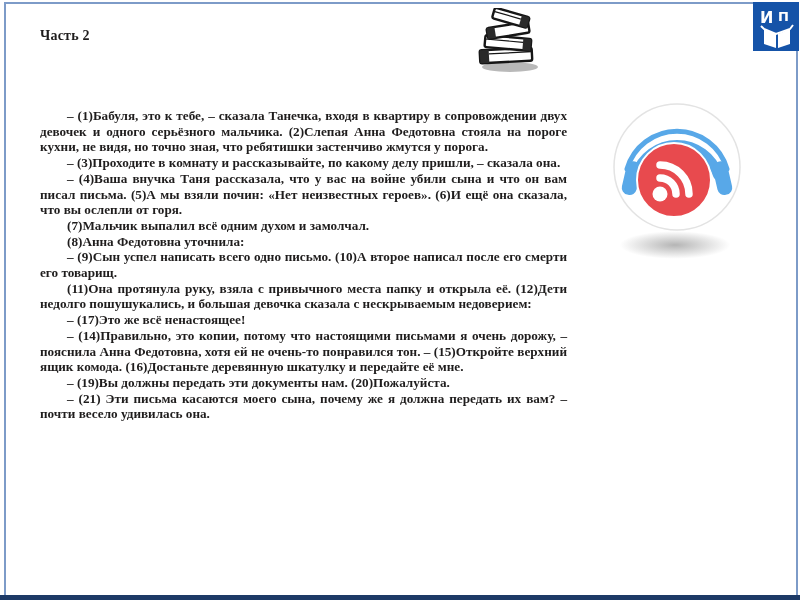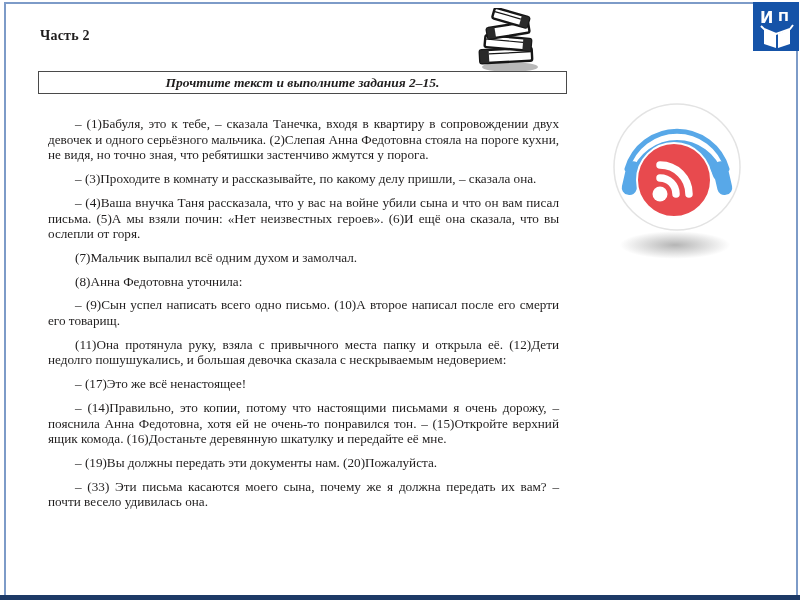--- a/index.html
+++ b/index.html
@@ -14,21 +14,21 @@
   .part-title{position:absolute;left:40px;top:28px;width:420px;text-align:left;
               font-weight:bold;font-size:14px;letter-spacing:.2px;}
   .books{position:absolute;left:472px;top:8px;width:72px;height:66px;}
   
   .instruction-box{position:absolute;left:38px;top:71px;width:527px;height:21px;
                    border:1px solid #4a4a4a;display:flex;align-items:center;justify-content:center;
                    font-weight:bold;font-style:italic;font-size:13.5px;}
   
   .text-block{position:absolute;left:40px;top:108px;width:527px;font-size:13.2px;
               line-height:15.7px;text-align:justify;}
-  .text-block p{margin:8px;text-indent:27px;}
+  .text-block p{margin:0;text-indent:27px;font-weight:bold;}
   
   .audio-wrap{position:absolute;left:611px;top:101px;width:132px;height:132px;}
   .audio-shadow{position:absolute;left:615px;top:230px;width:120px;height:30px;
                 background:radial-gradient(ellipse at center, rgba(60,60,60,.38) 0%, rgba(60,60,60,0) 65%);}
   
   .logo{position:absolute;right:1px;top:2px;width:46px;height:49px;}
 </style>
 </head>
 <body>
 
@@ -59,36 +59,33 @@
         <rect x="15" y="17" width="8" height="11" fill="#2a2a2a"></rect>
       </g>
       <g transform="rotate(16 38 9)">
         <rect x="21" y="4" width="36" height="11" rx="2" fill="#ffffff" stroke="#161616" stroke-width="2.4"></rect>
         <rect x="49" y="4" width="8" height="11" fill="#2a2a2a"></rect>
         <line x1="21" y1="8" x2="49" y2="8" stroke="#161616" stroke-width="1.2"></line>
       </g>
     </svg>
   </div>
 
-  <div class="instruction-box">
-    <span>Прочтите текст и выполните задания 2–15.</span>
-  </div>
 
   <div class="text-block">
     <p>– (1)Бабуля, это к тебе, – сказала Танечка, входя в квартиру в сопровождении двух девочек и одного серьёзного мальчика. (2)Слепая Анна Федотовна стояла на пороге кухни, не видя, но точно зная, что ребятишки застенчиво жмутся у порога.</p>
     <p>– (3)Проходите в комнату и рассказывайте, по какому делу пришли, – сказала она.</p>
     <p>– (4)Ваша внучка Таня рассказала, что у вас на войне убили сына и что он вам писал письма. (5)А мы взяли почин: «Нет неизвестных героев». (6)И ещё она сказала, что вы ослепли от горя.</p>
     <p>(7)Мальчик выпалил всё одним духом и замолчал.</p>
     <p>(8)Анна Федотовна уточнила:</p>
     <p>– (9)Сын успел написать всего одно письмо. (10)А второе написал после его смерти его товарищ.</p>
     <p>(11)Она протянула руку, взяла с привычного места папку и открыла её. (12)Дети недолго пошушукались, и большая девочка сказала с нескрываемым недоверием:</p>
     <p>– (17)Это же всё ненастоящее!</p>
     <p>– (14)Правильно, это копии, потому что настоящими письмами я очень дорожу, – пояснила Анна Федотовна, хотя ей не очень-то понравился тон. – (15)Откройте верхний ящик комода. (16)Достаньте деревянную шкатулку и передайте её мне.</p>
     <p>– (19)Вы должны передать эти документы нам. (20)Пожалуйста.</p>
-    <p>– (33) Эти письма касаются моего сына, почему же я должна передать их вам? – почти весело удивилась она.</p>
+    <p>– (21) Эти письма касаются моего сына, почему же я должна передать их вам? – почти весело удивилась она.</p>
   </div>
 
   <div class="audio-shadow"></div>
   <div class="audio-wrap">
     <svg viewBox="0 0 132 132" width="132" height="132">
       <circle cx="66" cy="66" r="63" fill="#ffffff" stroke="#e3e3e3" stroke-width="1.5"></circle>
       <g>
         <path d="M16,68 A52,52 0 0 1 116,68" fill="none" stroke="#58a8e8" stroke-width="5" stroke-linecap="round"></path>
         <path d="M25,74 A43,43 0 0 1 107,74" fill="none" stroke="#58a8e8" stroke-width="10" stroke-linecap="round"></path>
         <rect x="13" y="60" width="15" height="34" rx="7" fill="#58a8e8" transform="rotate(13 20 77)"></rect>

